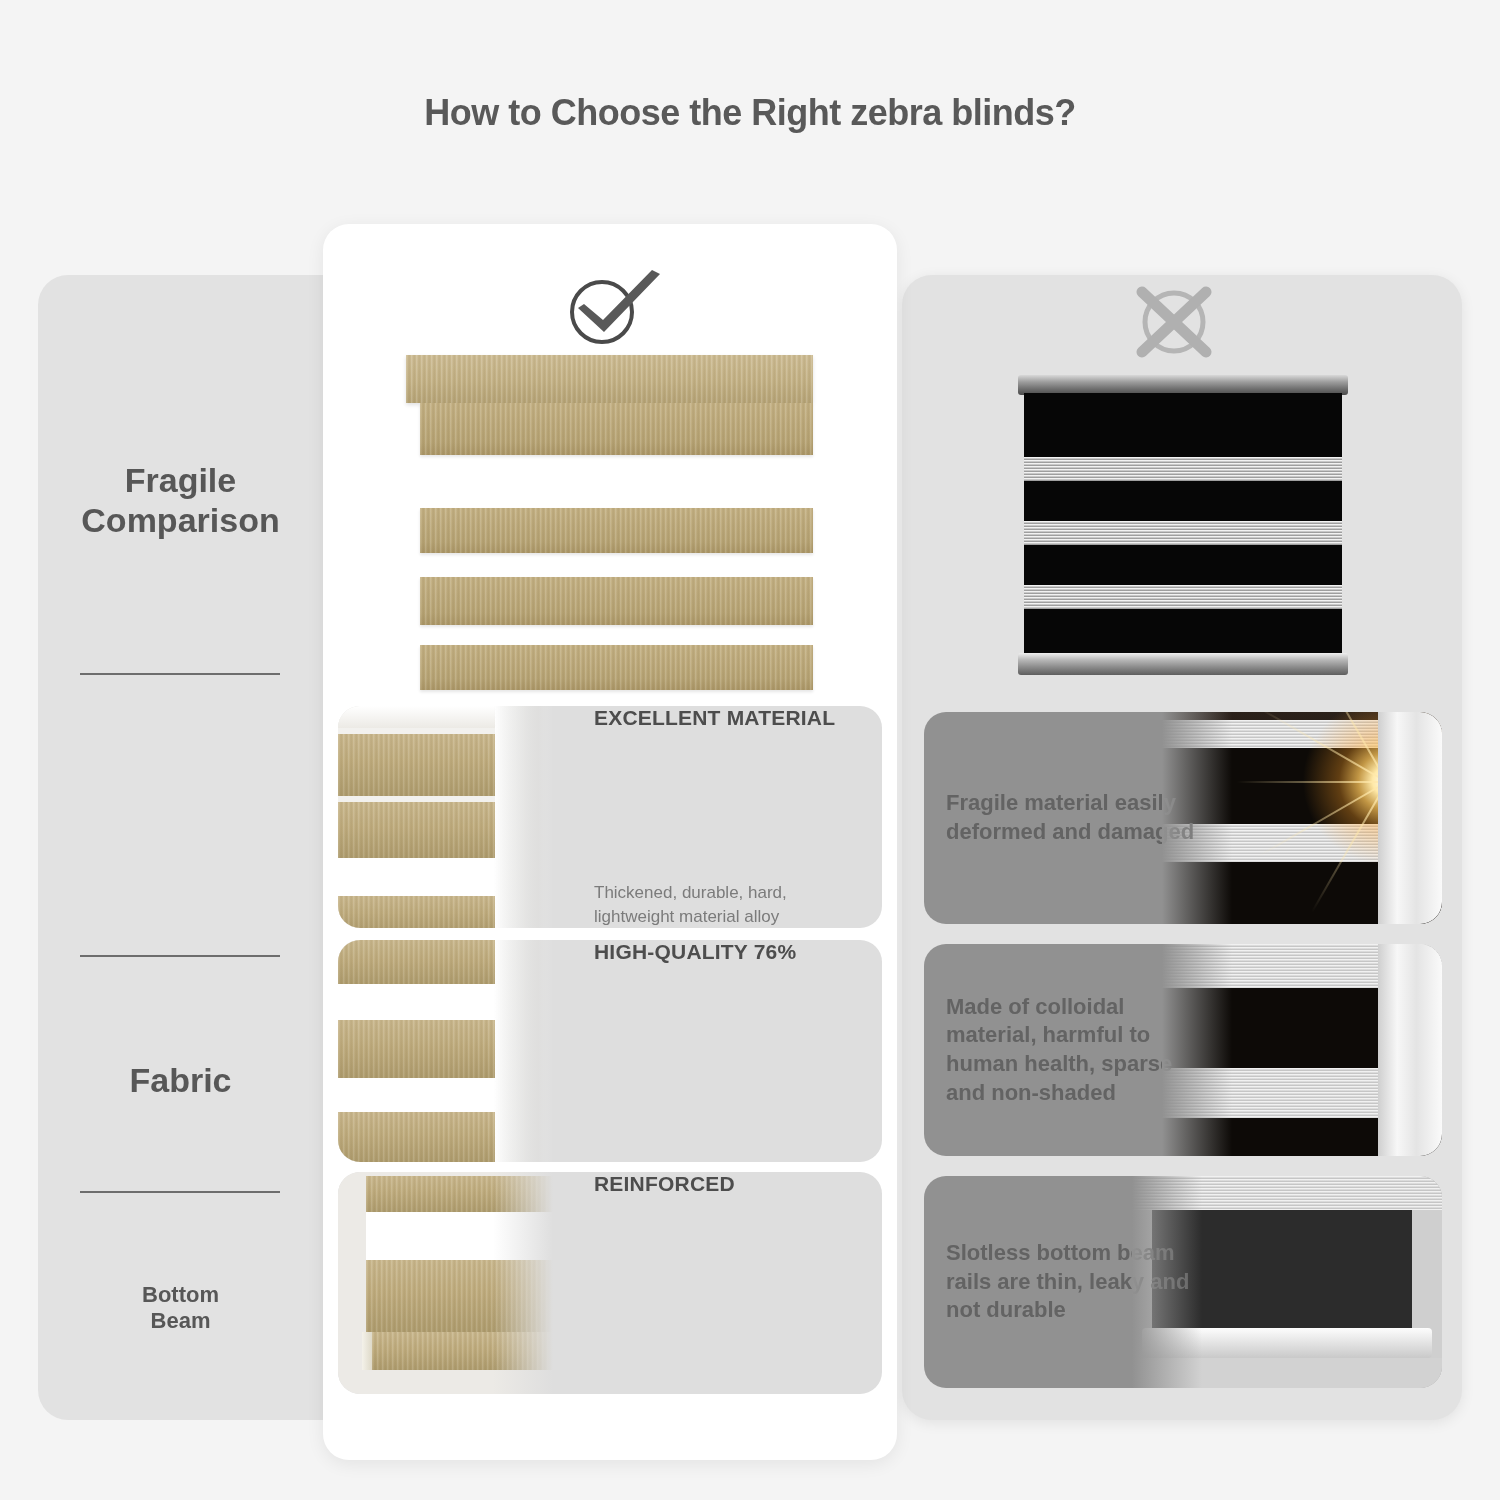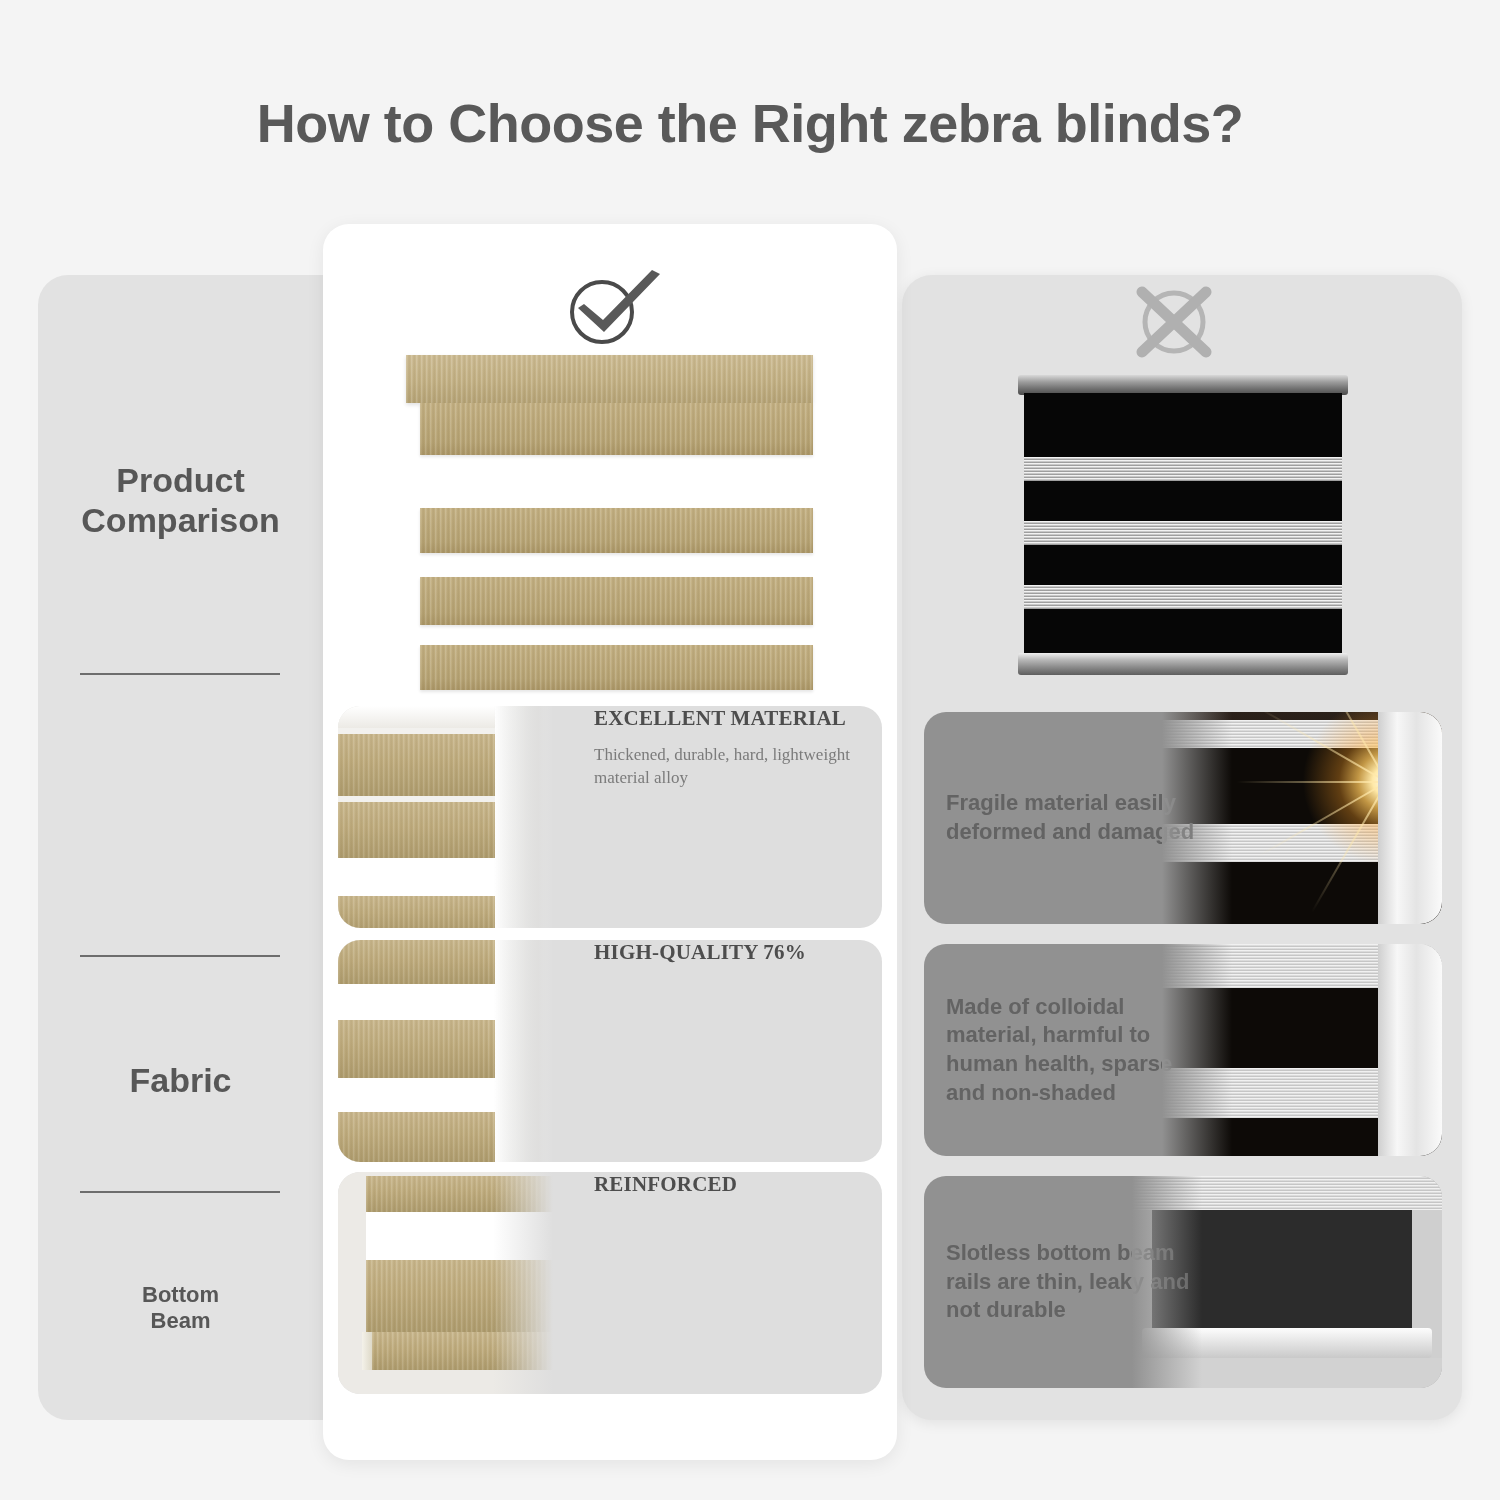--- a/index.html
+++ b/index.html
@@ -8,21 +8,21 @@
     background:#f4f4f4;
     font-family:"Liberation Sans", sans-serif;
     position:relative;
     overflow:hidden;
   }
 
   
   .page-title{
     position:absolute; top:92px; left:0; width:1500px;
     text-align:center;
-    font-size:54px; font-weight:bold; letter-spacing:-0.5px;
+    font-size:36px; font-weight:bold; letter-spacing:-0.5px;
     color:#595959;
   }
 
   
   .panel{
     position:absolute;
     background:#e2e2e2;
     border-radius:30px;
   }
   .panel-left{ left:38px; top:275px; width:598px; height:1145px; }
@@ -123,21 +123,21 @@
   .good-card .photo{
     position:absolute; left:0; top:0; width:215px; height:100%;
     overflow:hidden;
   }
   .good-card .photo:after{
     content:""; position:absolute; right:0; top:0; width:60px; height:100%;
     background:linear-gradient(90deg, rgba(222,222,222,0) 0%, #dedede 100%);
   }
   .good-card .txt{
     position:absolute; left:256px; top:0; width:270px; height:100%;
-    display:flex; flex-direction:column; justify-content:flex-start;font-family:Liberation Serif, serif;
+    display:flex; flex-direction:column; justify-content:space-between;
   }
   .good-card .head{
     font-size:21px; font-weight:bold; color:#4d4d4d; letter-spacing:0.2px;
     margin-bottom:12px;
   }
   .good-card .body{
     font-size:17px; color:#7b7b7b; line-height:1.38;
   }
 
   
@@ -207,21 +207,21 @@
 </head>
 <body>
 
 <div class="page-title">How to Choose the Right zebra blinds?</div>
 
 <div class="panel panel-left"></div>
 <div class="panel panel-right"></div>
 
 <div class="sidebar">
   <div class="side-row r0">
-    <span style="white-space:pre-line">Product
+    <span style="white-space:pre-line">Fragile
 Comparison</span>
   </div>
   <div class="side-divider d0"></div>
 
   <div class="side-divider d1"></div>
 
   <div class="side-row r2">
     <span style="white-space:pre-line">Fabric</span>
   </div>
   <div class="side-divider d2"></div>

